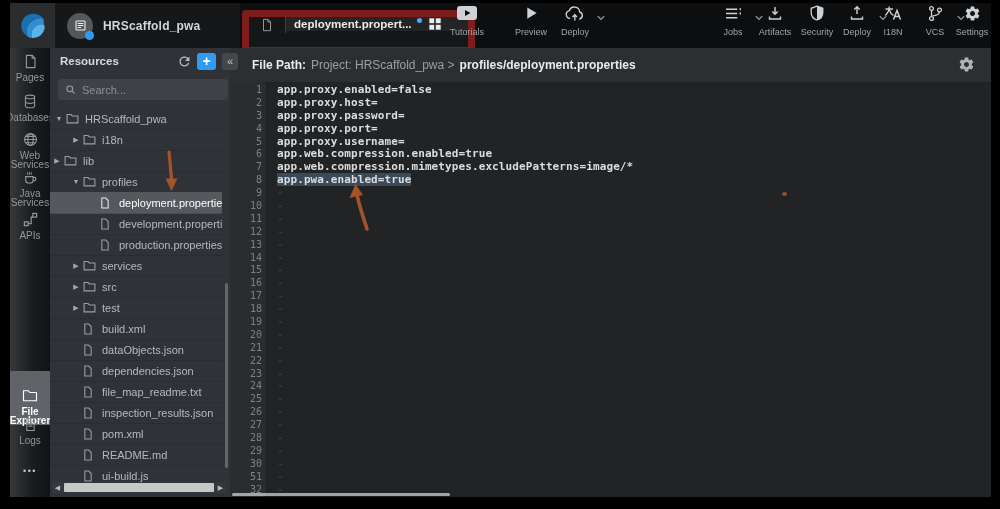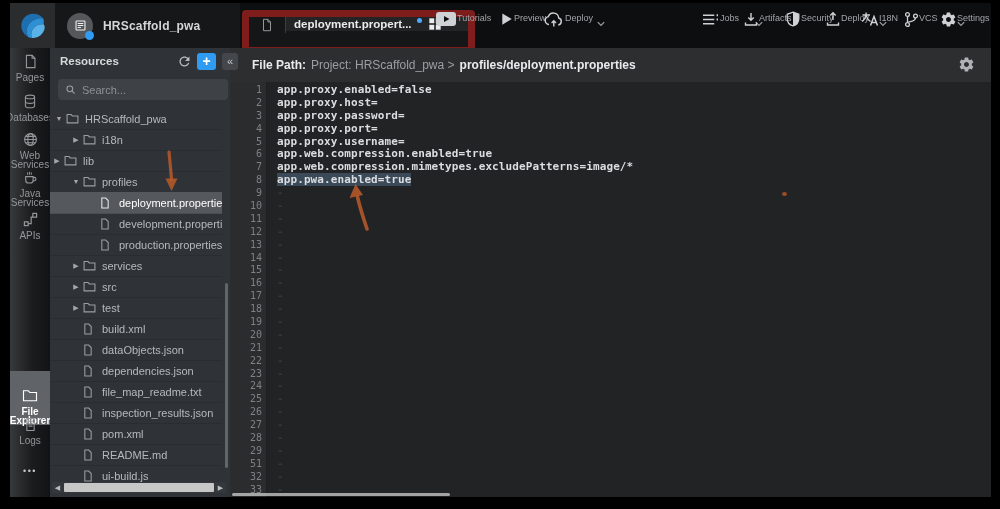--- a/index.html
+++ b/index.html
@@ -18,22 +18,22 @@
                display:flex;align-items:center;justify-content:center;position:relative;}
   .proj-avatar .badge{position:absolute;right:-1px;bottom:-1px;width:9px;height:9px;border-radius:50%;}
   .proj-name{color:#d4d6d8;font-size:12px;font-weight:bold;margin-left:10px;letter-spacing:.2px;}
   .tabwrap{position:absolute;left:232px;top:7px;height:30px;display:flex;align-items:flex-start;
            border:7px solid #7f1d1d;border-radius:4px;overflow:hidden;background:#151617;}
   .tab-filebtn{width:36px;display:flex;align-items:center;justify-content:center;color:#9b9ea1;
                border-right:1px solid #3c3e40;}
   .tab{width:166px;display:flex;align-items:center;padding:0 8px;background:#232425;color:#e8eaec;}
   .tab .lbl{font-size:11.5px;font-weight:bold;white-space:nowrap;}
   .tab .dirty{width:5px;height:5px;border-radius:50%;margin:-8px 6px 0 5px;}
-  .tb-action{position:absolute;top:6px;width:64px;transform:translateX(-50%);
-             display:flex;align-items:flex-start;cursor:pointer;}
+  .tb-action{position:absolute;top:0;width:64px;transform:translateX(-50%);
+             display:flex;flex-direction:column;align-items:center;cursor:pointer;}
   .tb-action .ic{height:20px;color:#cfd2d4;display:flex;align-items:center;justify-content:center;}
   .tb-action .tl{font-size:9px;color:#a2a5a8;margin-top:4px;white-space:nowrap;}
   .tb-action .chev{position:absolute;right:2px;top:12px;color:#9b9ea1;}
 
   
   .rail{position:absolute;left:0;top:45px;width:40px;bottom:0;
         background:linear-gradient(90deg,#38393a 0%,#1b1c1d 55%,#121314 100%);}
   .act{position:absolute;left:0;width:40px;display:flex;flex-direction:column;align-items:center;
        color:#94979a;cursor:pointer;}
   .act .ic{height:15px;display:flex;align-items:center;justify-content:center;}
@@ -657,20 +657,24 @@
             </div>
             <div class="crow">
               <span class="num">28</span>
               <span class="ghost">-</span>
             </div>
             <div class="crow">
               <span class="num">29</span>
               <span class="ghost">-</span>
             </div>
             <div class="crow">
+              <span class="num">30</span>
+              <span class="ghost">-</span>
+            </div>
+            <div class="crow">
               <span class="num">51</span>
               <span class="ghost">-</span>
             </div>
             <div class="crow">
               <span class="num">32</span>
               <span class="ghost">-</span>
             </div>
             <div class="crow">
               <span class="num">33</span>
               <span class="ghost">-</span>

